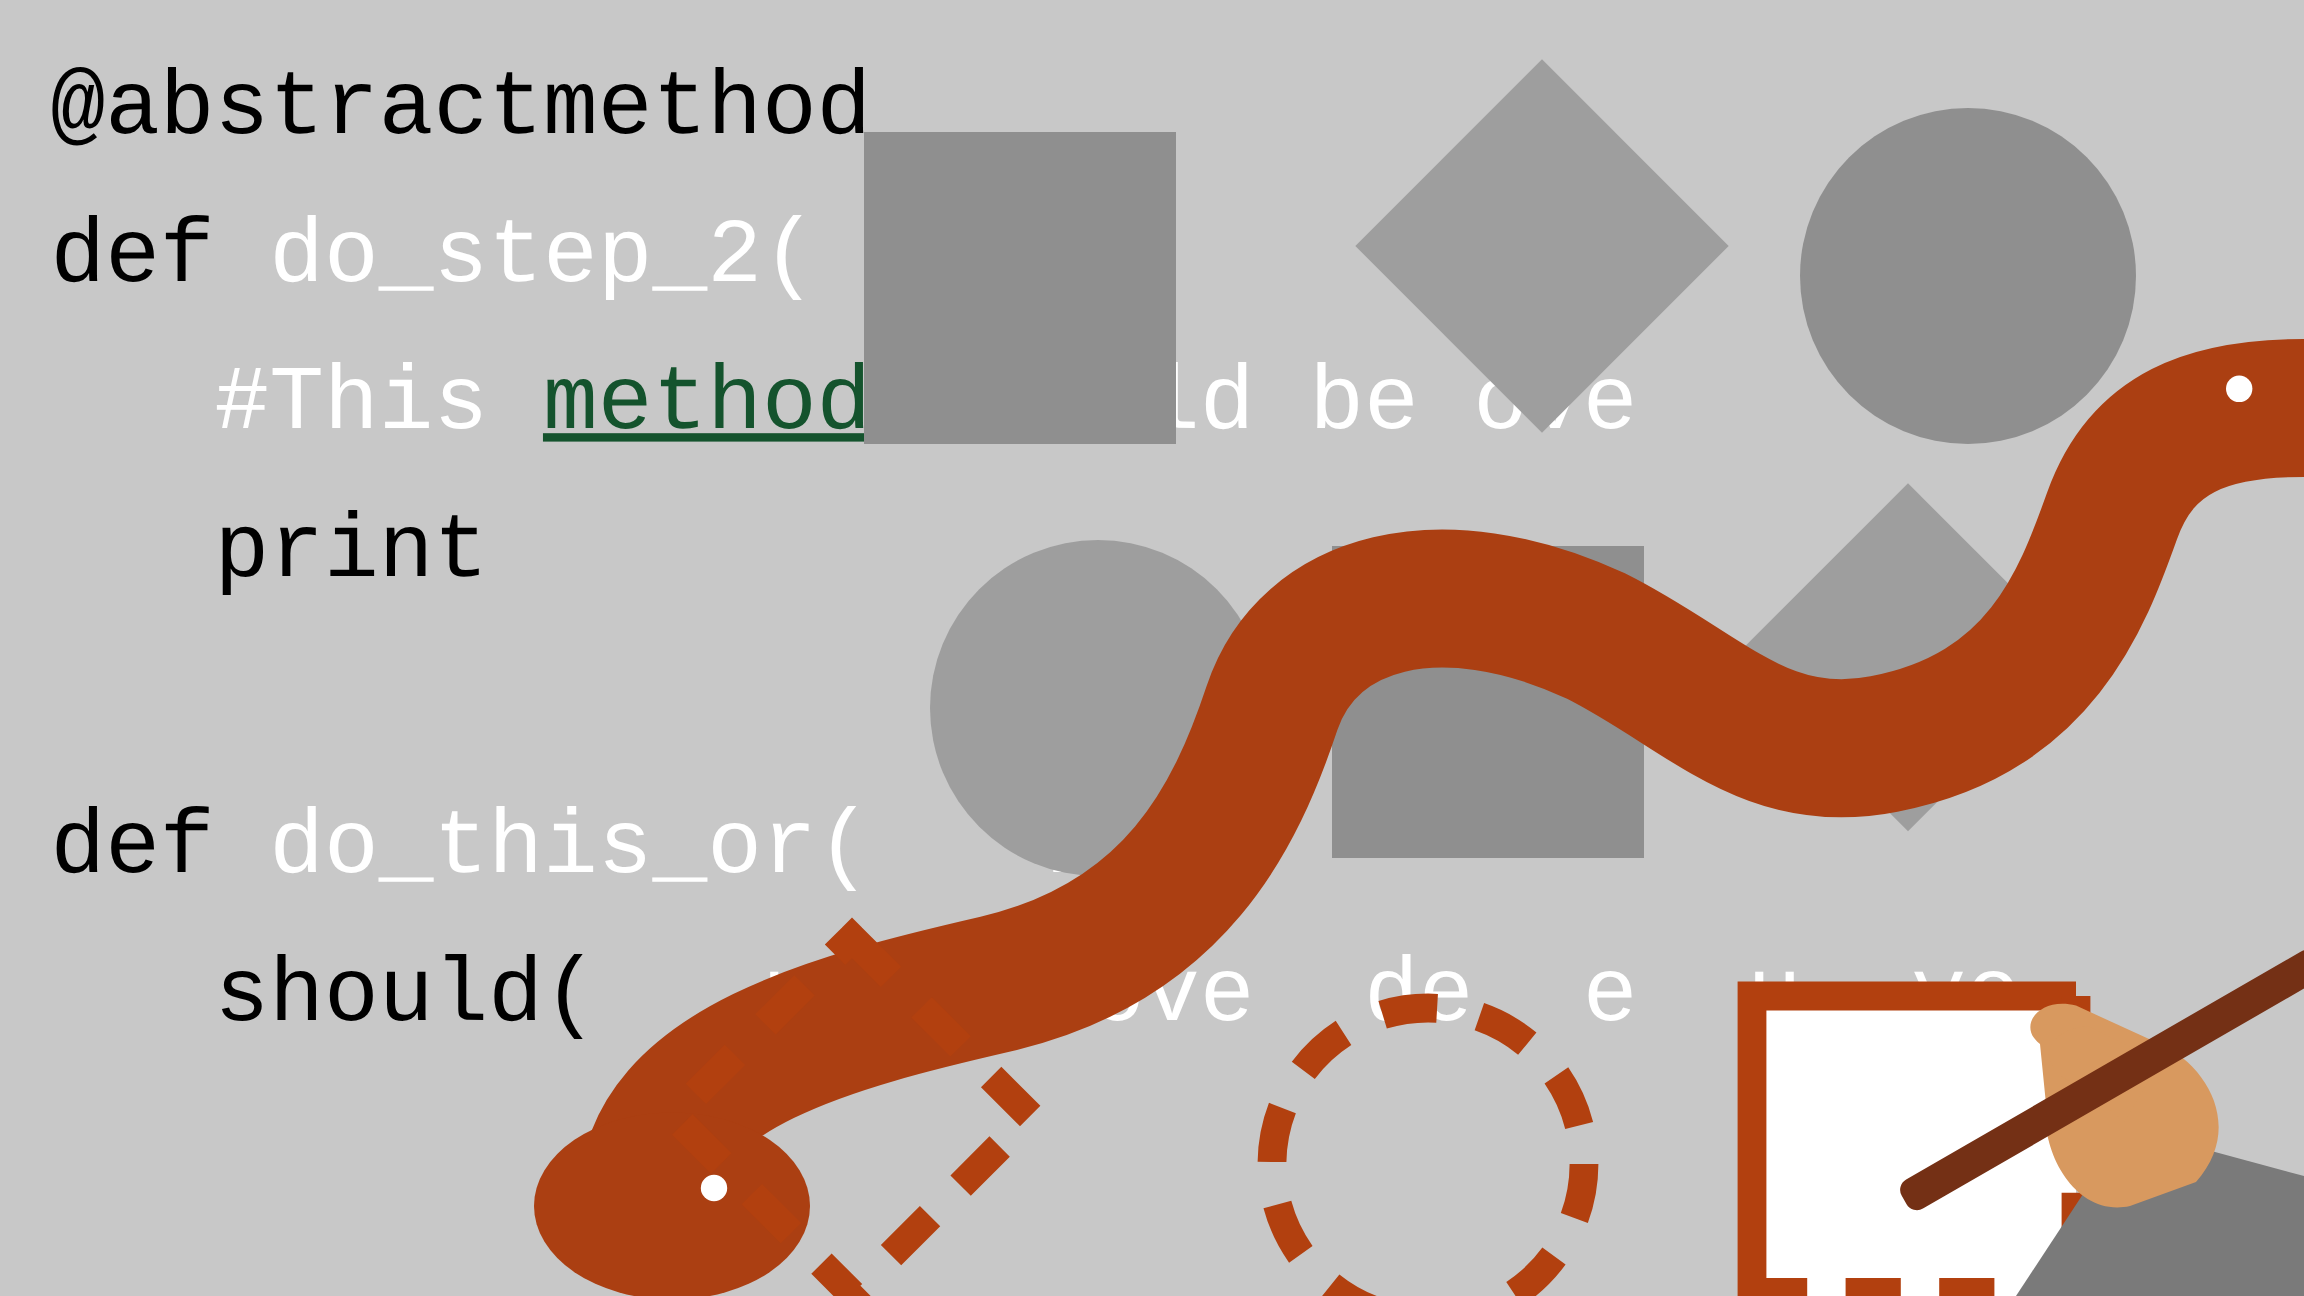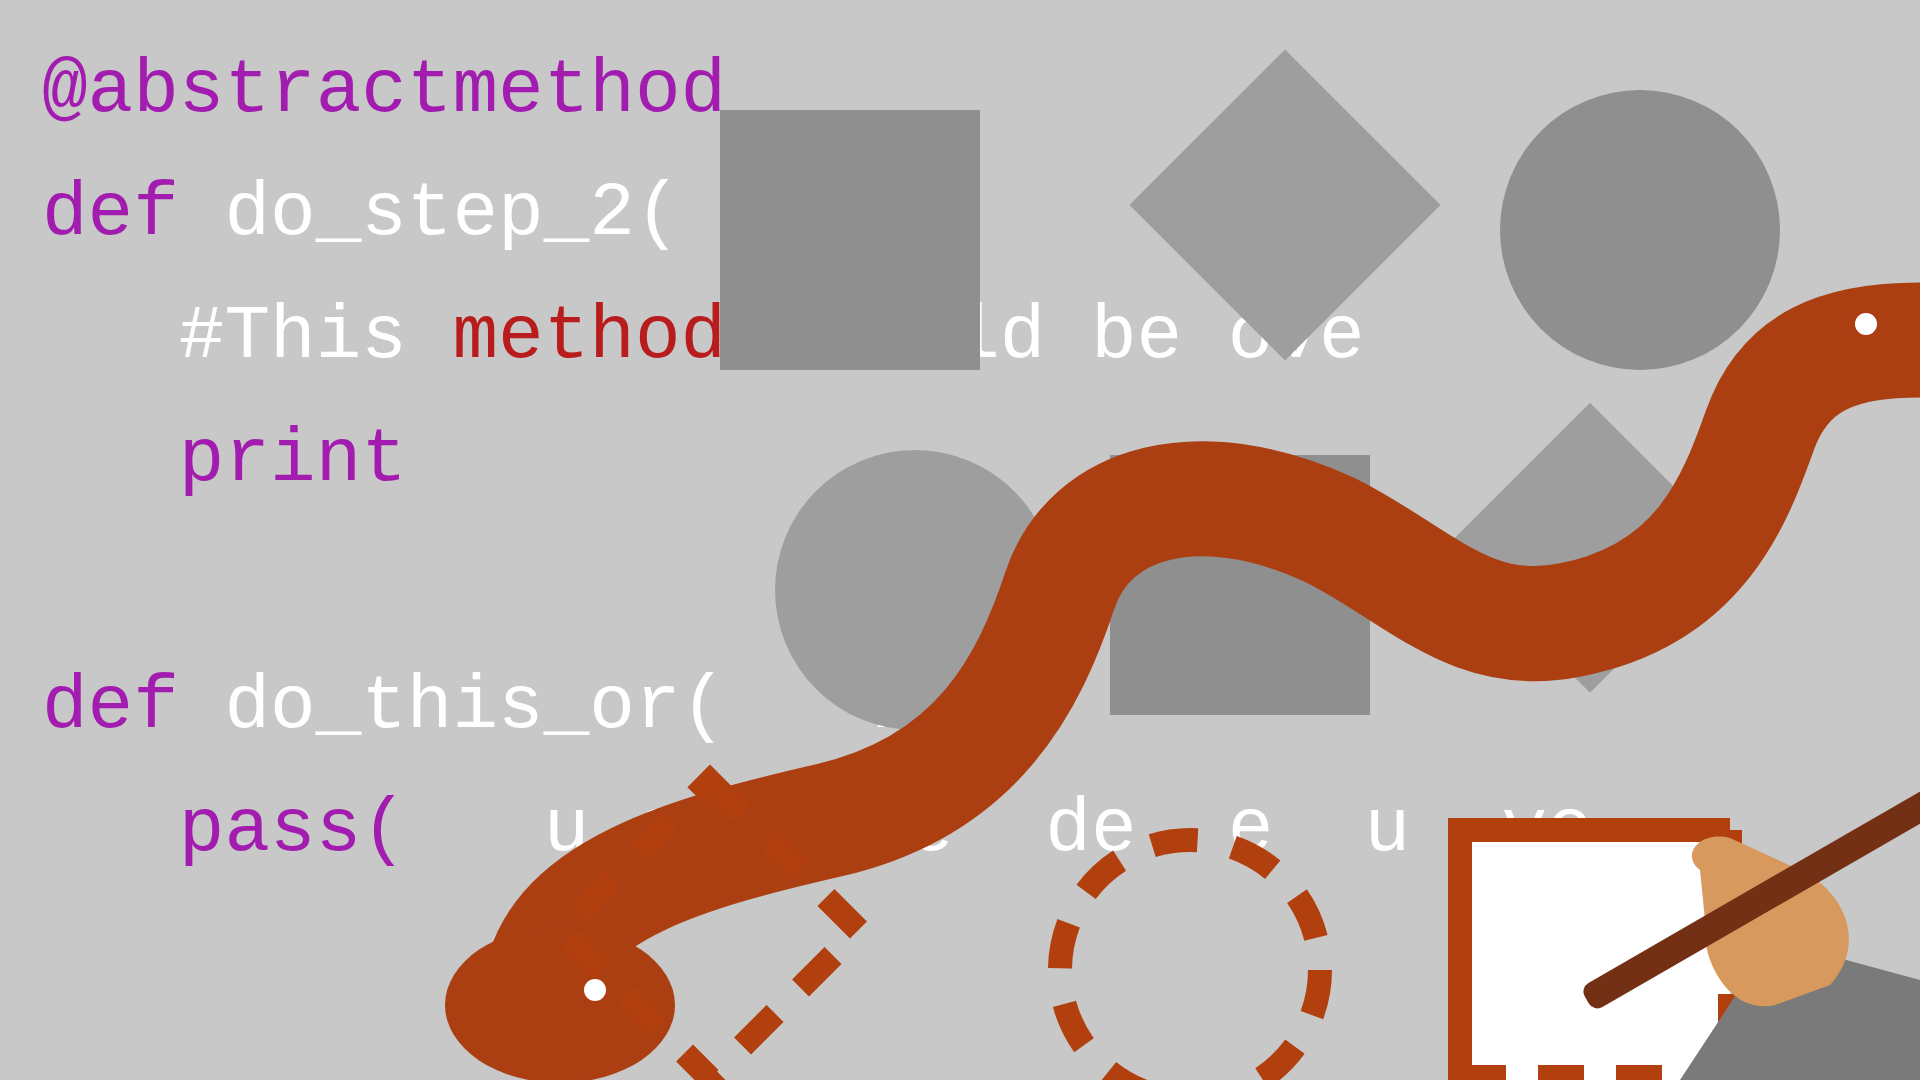--- a/index.html
+++ b/index.html
@@ -19,39 +19,39 @@
   .code {
     position: absolute;
     left: 42px;
     top: 30px;
     font-size: 76px;
     line-height: 1.62;
     white-space: pre;
     color: #ffffff;
     letter-spacing: 0px;
   }
-  .kw   { color: #a21caf; }  
+  .kw   { color: #000000; }  
   .txt  { color: #ffffff; }
-  .hl   { color: #b91c1c; }  
+  .hl   { color: #14532d; text-decoration: underline; }  
   .shapes {
     position:absolute; inset:0;
   }
 </style>
 </head>
 <body>
 
 <div class="stage">
 
   <div class="code"><span class="kw">@abstractmethod</span>
 <span class="kw">def</span><span class="txt"> do_step_2(    ):</span>
 <span class="txt">   #This </span><span class="hl">method</span><span class="txt"> should be ove</span>
 <span class="kw">   print</span>
 <span></span>
 <span class="kw">def</span><span class="txt"> do_this_or(   f):</span>
-<span class="kw">   pass(</span><span class="txt">   u c n ove  de </span><span class="txt"> e </span><span class="txt"> u </span><span class="txt"> yo</span></div>
+<span class="kw">   should(</span><span class="txt">   u c n ove  de </span><span class="txt"> e </span><span class="txt"> u </span><span class="txt"> yo</span></div>
 
   <svg class="shapes" viewBox="0 0 1920 1080">
 
     <rect x="720" y="110" width="260" height="260" fill="#8f8f8f"></rect>
     <rect x="0" y="0" width="220" height="220" fill="#9e9e9e" transform="translate(1175 95) rotate(45 110 110)"></rect>
     <circle cx="1640" cy="230" r="140" fill="#8f8f8f"></circle>
 
     <circle cx="915" cy="590" r="140" fill="#9e9e9e"></circle>
     <rect x="1110" y="455" width="260" height="260" fill="#8f8f8f"></rect>
     <rect x="0" y="0" width="205" height="205" fill="#9e9e9e" transform="translate(1488 445) rotate(45 102 102)"></rect>

